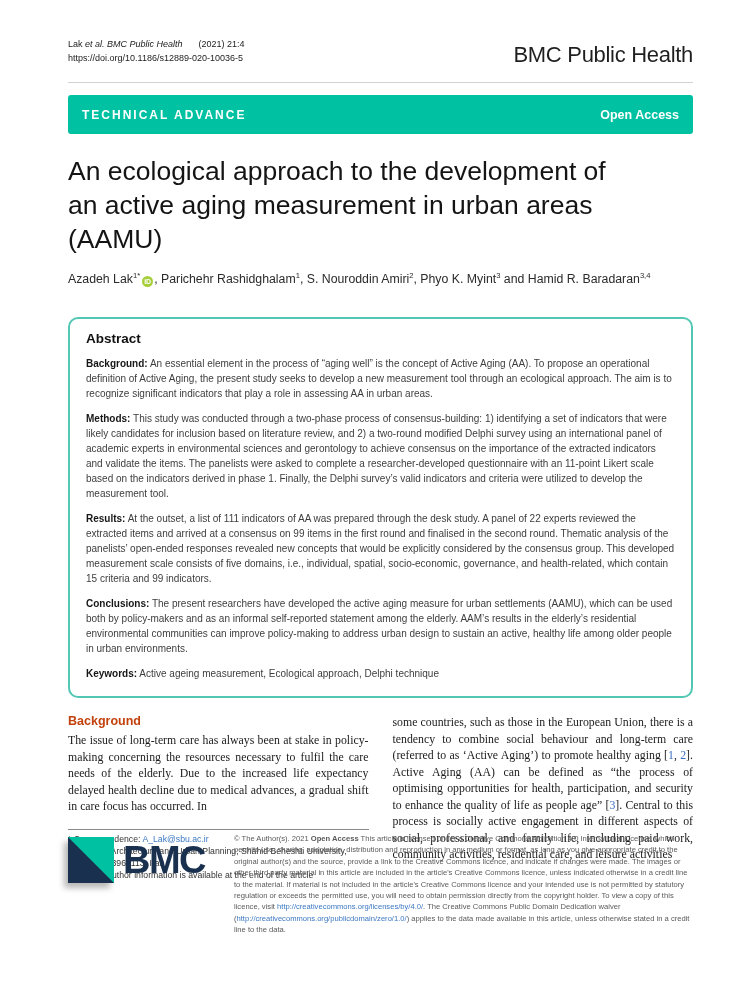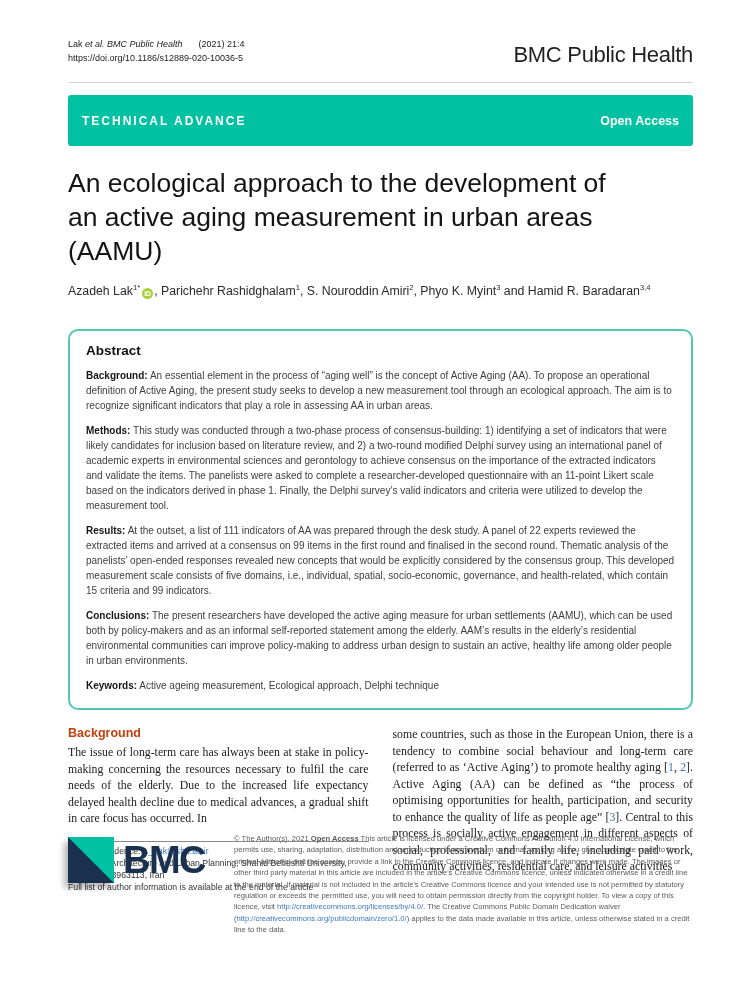--- a/index.html
+++ b/index.html
@@ -8,21 +8,21 @@
   .content{padding:38px 60px 0 68px;}
 
   
   .hdr{display:flex;justify-content:space-between;align-items:flex-start;}
   .cite{font-size:9px;line-height:1.55;color:#222;}
   .journal{font-size:22px;font-weight:500;color:#1f1f1f;letter-spacing:-0.3px;margin-top:4px;}
   .hdr-rule{border:none;border-top:1px solid #d2d2d2;margin:14px 0 0 0;}
 
   
   .banner{margin-top:12px;height:27px;border-radius:3px;display:flex;align-items:center;
-          justify-content:space-between;padding:12px 14px;color:#fff;}
+          justify-content:space-between;padding:6px 14px;color:#fff;}
   .banner .type{font-size:12px;font-weight:bold;letter-spacing:2px;}
   .banner .oa{font-size:12.5px;font-weight:bold;}
 
   
   .title-row{position:relative;margin-top:20px;}
   h1.title{margin:0;font-size:26.5px;line-height:34px;font-weight:500;color:#141414;width:555px;}
   .badge{position:absolute;right:0;top:0;width:60px;background:#ececec;border:1px solid #cfcfcf;
          border-radius:5px;padding:5px 3px 5px;text-align:center;font-size:9px;line-height:1.2;color:#4a4a4a;cursor:pointer;}
   .badge svg{display:block;margin:0 auto 2px;}
 

